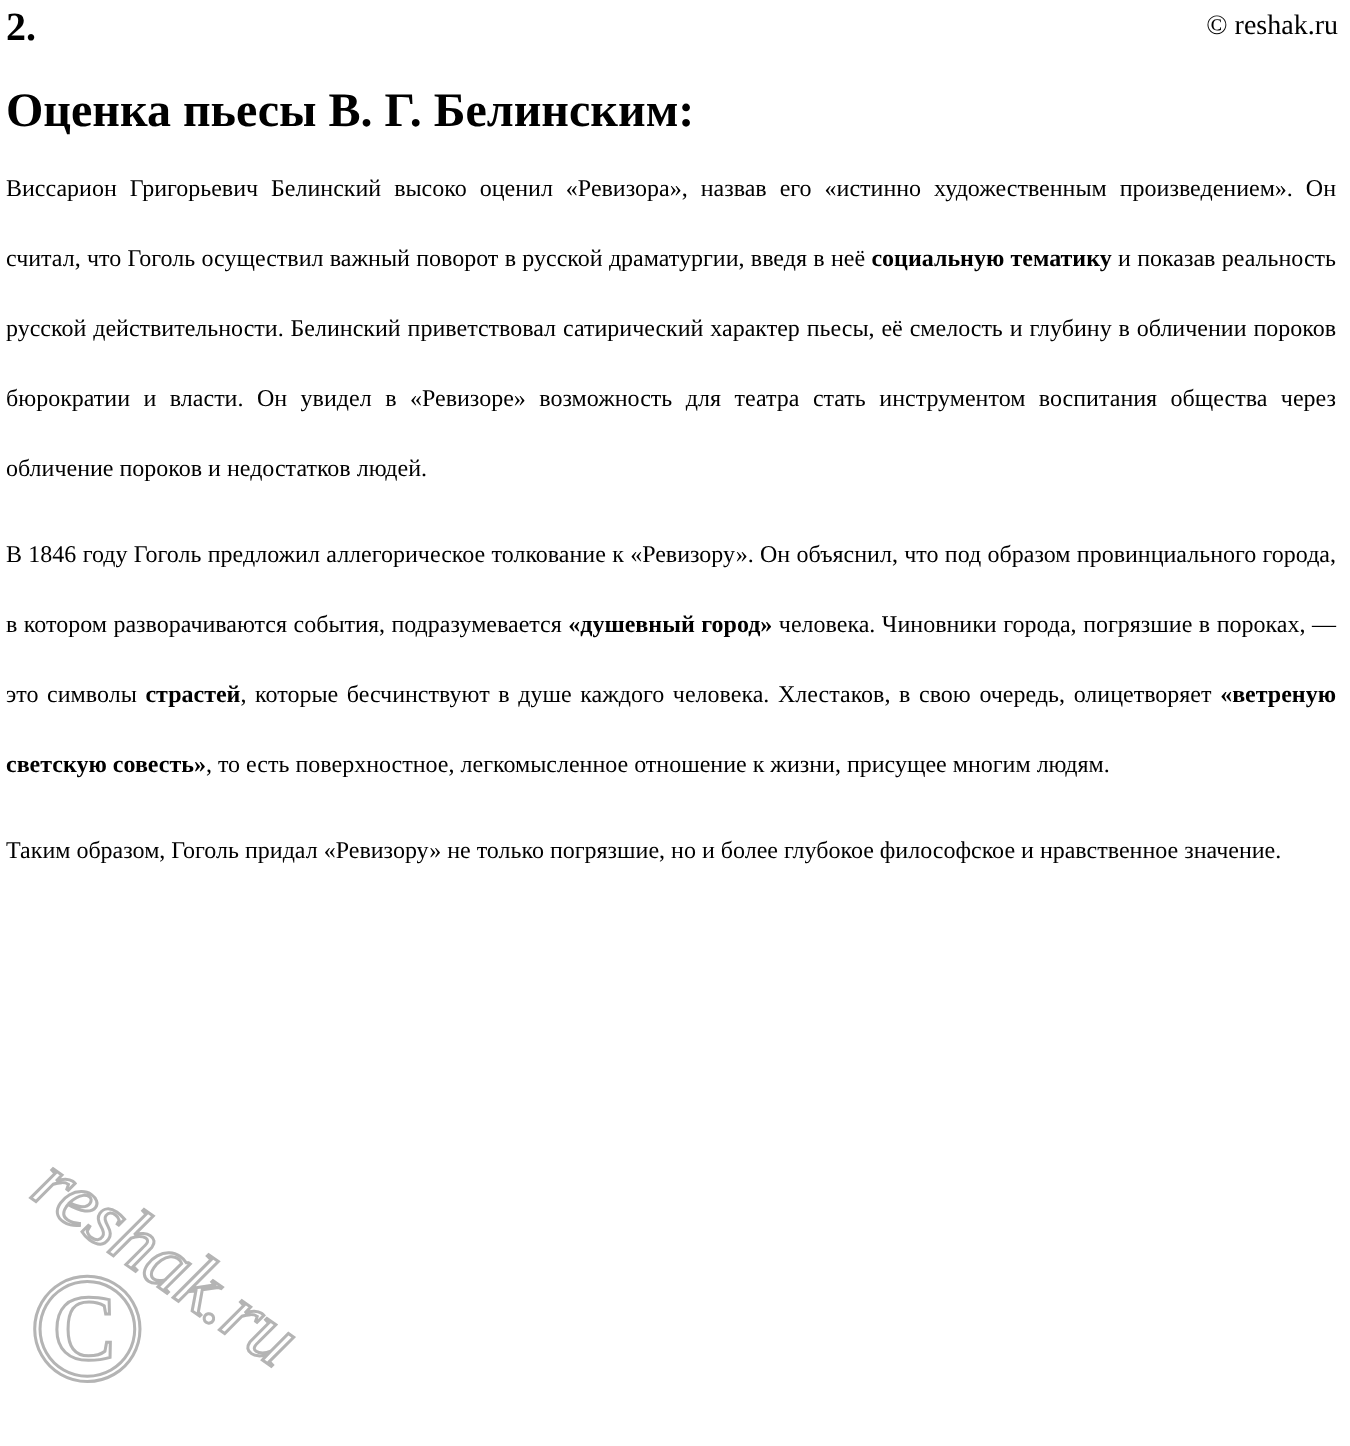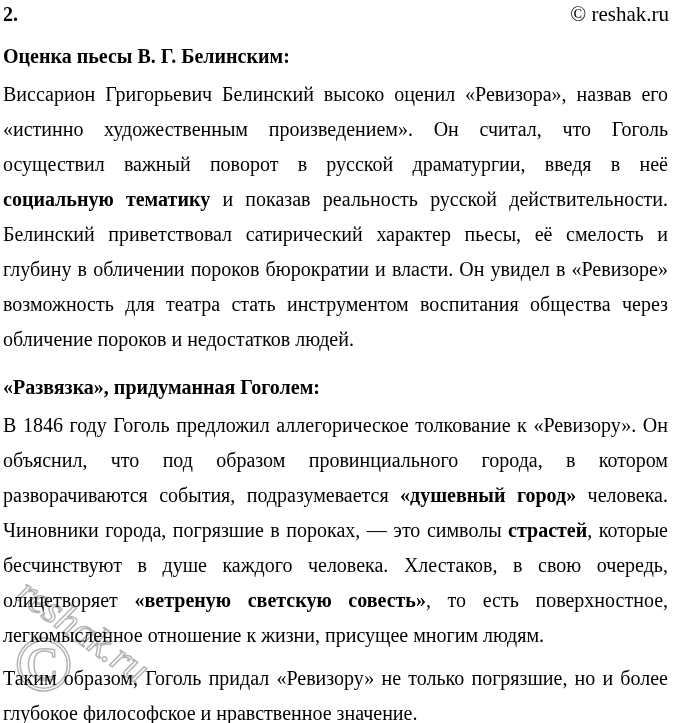--- a/index.html
+++ b/index.html
@@ -27,33 +27,33 @@
     justify-content: space-between;
     align-items: flex-start;
     padding: 2px 6px 0 3px;
     line-height: 24px;
   }
   .page-number {
     font-weight: bold;
     font-size: 20px;
   }
   .brand {
-    font-size: 21px;
+    font-size: 14px;
   }
   main {
     padding: 0 7px 0 3px;
   }
   .sec-heading {
-    font-size: 20px;
+    font-size: 24px;
     font-weight: bold;
     line-height: 26px;
     margin: 17px 0 0 0;
   }
   .para {
-    font-size: 20px;
+    font-size: 12px;
     line-height: 35px;
     text-align: justify;
     margin: 8px 0 0 0;
   }
   .para b { font-weight: bold; }
 </style>
 </head>
 <body>
 
 <svg class="watermark" width="240" height="190" viewBox="0 0 240 190" aria-hidden="true">
@@ -62,17 +62,16 @@
 </svg>
 
 <div class="content">
   <div class="header-row">
     <span class="page-number">2.</span>
     <span class="brand">© reshak.ru</span>
   </div>
   <main>
       <h2 class="sec-heading">Оценка пьесы В. Г. Белинским:</h2>
       <p class="para"><span>Виссарион Григорьевич Белинский высоко оценил «Ревизора», назвав его «истинно художественным произведением». Он считал, что Гоголь осуществил важный поворот в русской драматургии, введя в неё </span><b>социальную тематику</b><span> и показав реальность русской действительности. Белинский приветствовал сатирический характер пьесы, её смелость и глубину в обличении пороков бюрократии и власти. Он увидел в «Ревизоре» возможность для театра стать инструментом воспитания общества через обличение пороков и недостатков людей.</span></p>
-      <h2 class="sec-heading">«Развязка», придуманная Гоголем:</h2>
       <p class="para"><span>В 1846 году Гоголь предложил аллегорическое толкование к «Ревизору». Он объяснил, что под образом провинциального города, в котором разворачиваются события, подразумевается </span><b>«душевный город»</b><span> человека. Чиновники города, погрязшие в пороках, — это символы </span><b>страстей</b><span>, которые бесчинствуют в душе каждого человека. Хлестаков, в свою очередь, олицетворяет </span><b>«ветреную светскую совесть»</b><span>, то есть поверхностное, легкомысленное отношение к жизни, присущее многим людям.</span></p>
       <p class="para"><span>Таким образом, Гоголь придал «Ревизору» не только погрязшие, но и более глубокое философское и нравственное значение.</span></p>
     </main>
 </div>
 
 </body></html>

